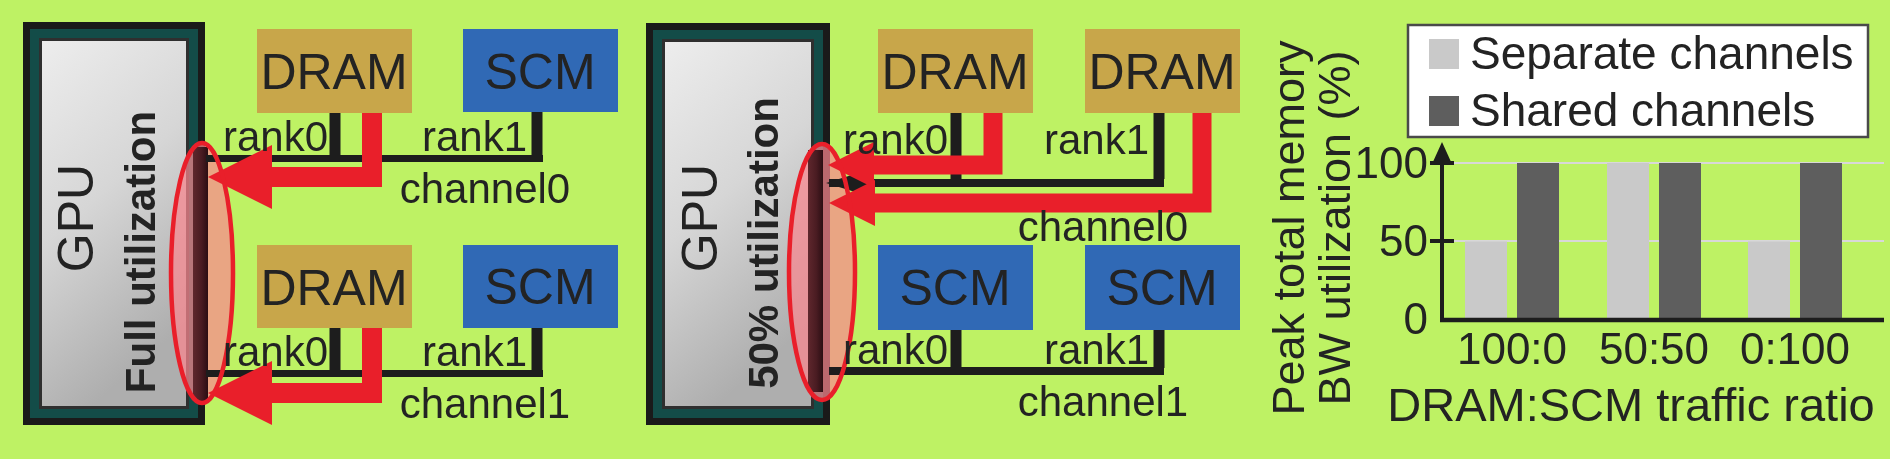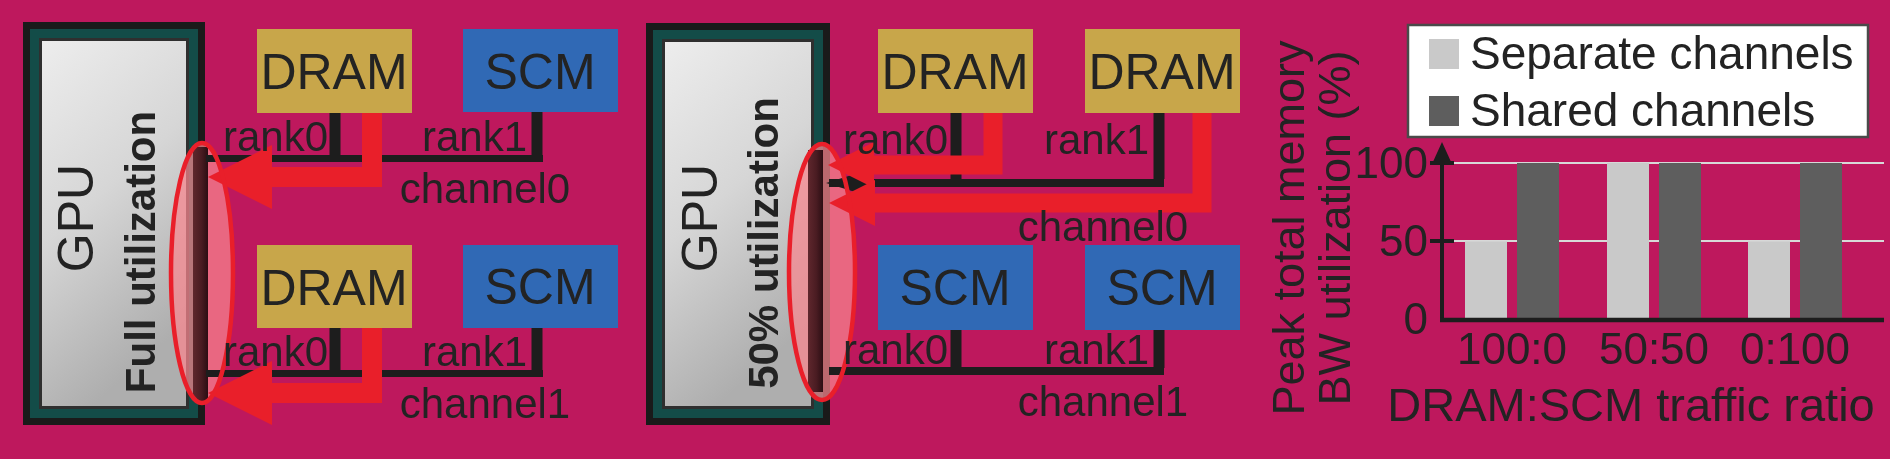--- a/index.html
+++ b/index.html
@@ -1,16 +1,16 @@
 <!DOCTYPE html>
 <html><head>
 <meta charset="utf-8">
 <style>
   html,body{margin:0;padding:0;background:#ffffff;}
-  .fig-wrap{position:relative;width:1890px;height:459px;background:#be185d;overflow:hidden;text-decoration:underline;}
+  .fig-wrap{position:relative;width:1890px;height:459px;background:#bef264;overflow:hidden;text-decoration:underline;}
   svg{display:block;}
   text{font-family:"Liberation Sans","DejaVu Sans",sans-serif;fill:#232323;}
   .box-label{font-size:50px;}
   .wire-label{font-size:42px;}
   .gpu-label{font-size:50px;}
   .util-label{font-size:42px;font-weight:bold;}
   .chart-tick{font-size:44px;}
   .legend-label{font-size:46px;}
   .axis-title{font-size:47px;}
   .ylabel{font-size:45px;}

